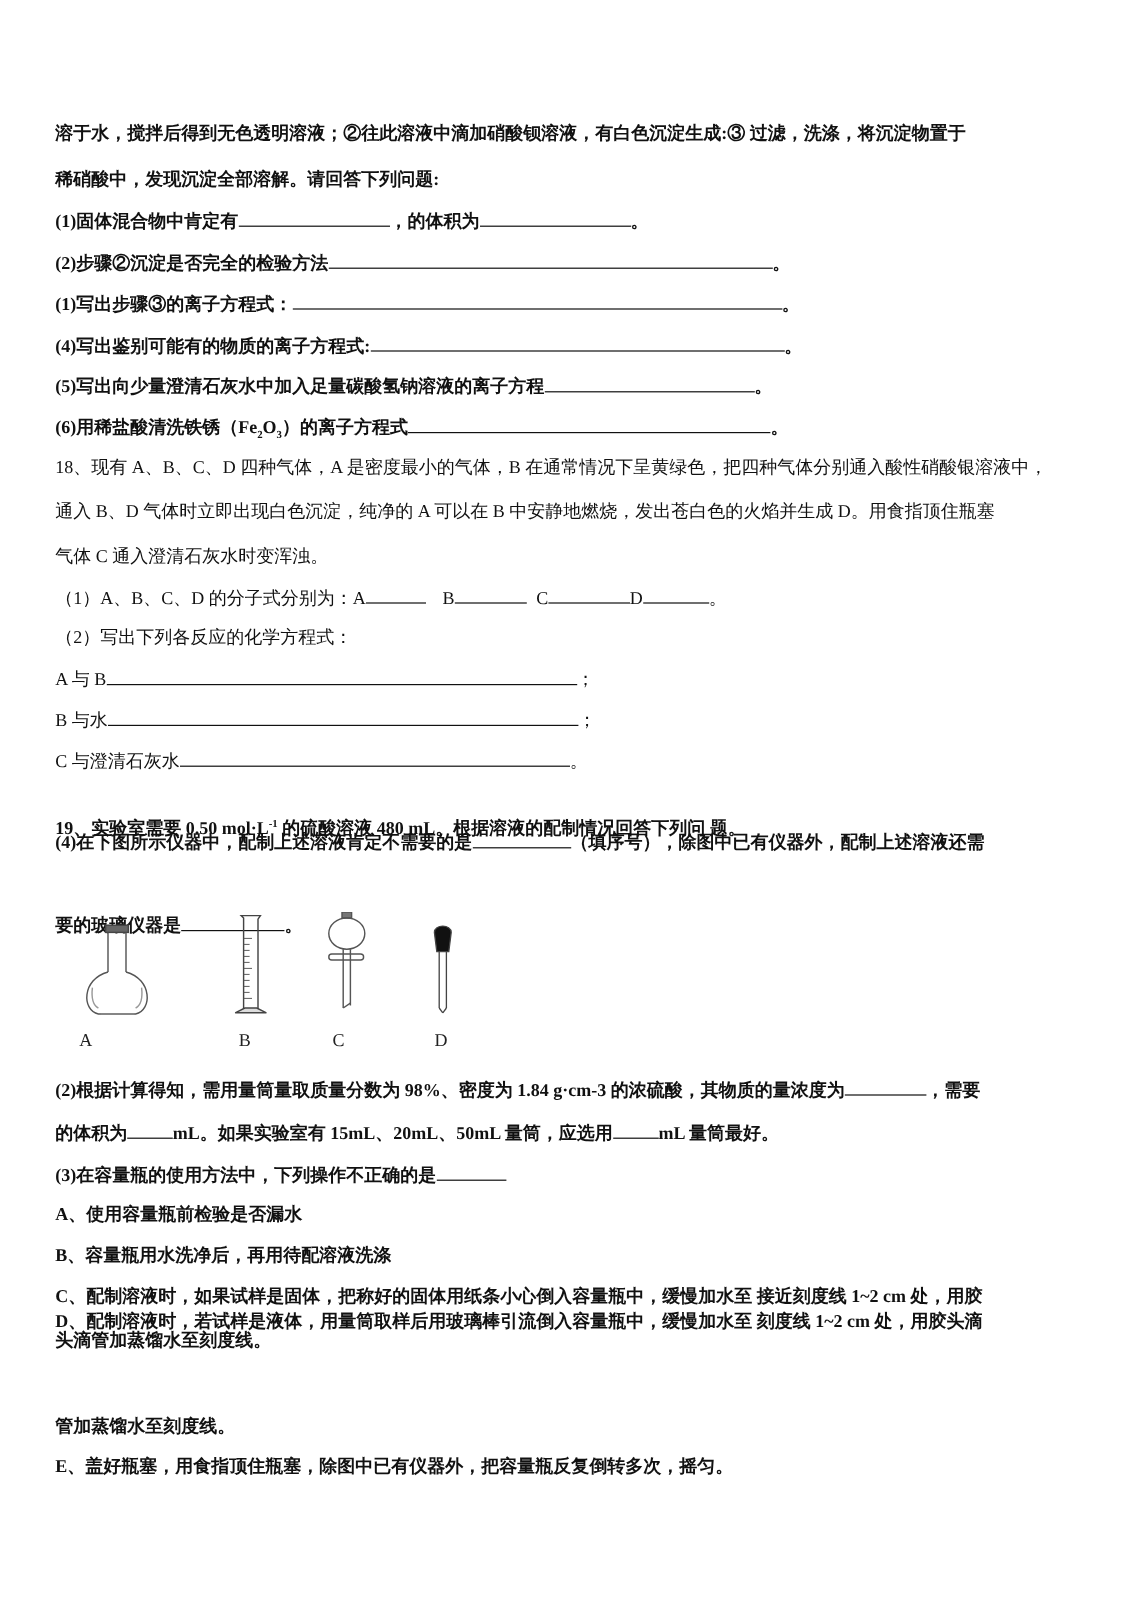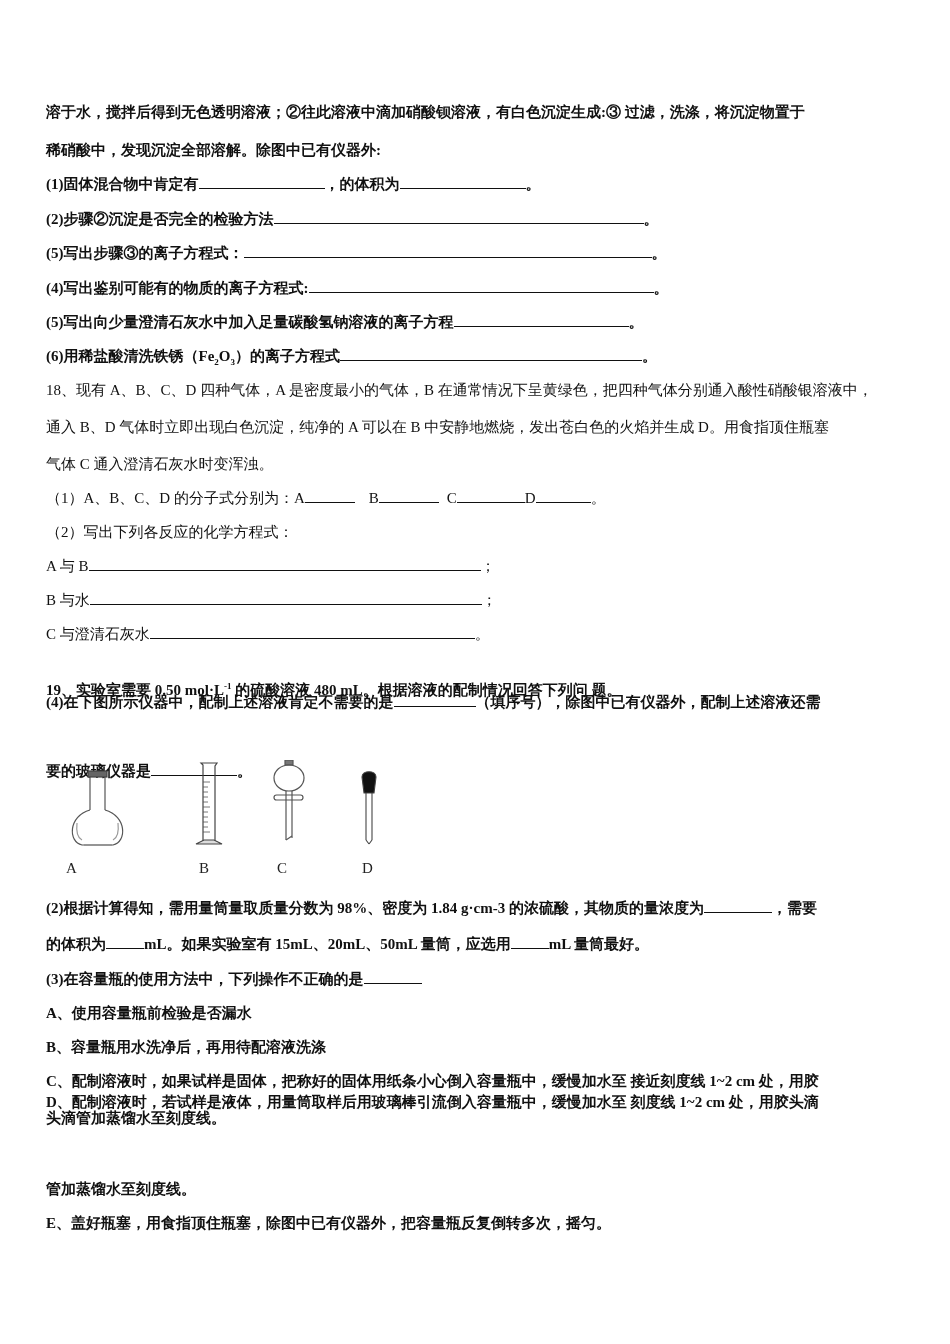--- a/index.html
+++ b/index.html
@@ -9,30 +9,30 @@
   .plain { font-weight: normal; }
   .blank { display: inline-block; border-bottom: 1.3px solid #111; height: 14px; vertical-align: baseline; }
   sub, sup { font-size: 9px; }
   .figure { position: absolute; left: 46px; top: 760px; width: 360px; height: 125px; }
   .fig-label { position: absolute; top: 100px; font-size: 15px; font-family: "Liberation Serif", serif; font-weight: normal; color: #222; }
 </style>
 </head>
 <body>
 
 <div class="line" style="top:102px">溶于水，搅拌后得到无色透明溶液；②往此溶液中滴加硝酸钡溶液，有白色沉淀生成:③ 过滤，洗涤，将沉淀物置于</div>
-<div class="line" style="top:140px">稀硝酸中，发现沉淀全部溶解。除图中已有仪器外:</div>
+<div class="line" style="top:140px">稀硝酸中，发现沉淀全部溶解。请回答下列问题:</div>
 
 <div class="line" style="top:174px">
   <span>(1)固体混合物中肯定有</span><span class="blank" style="width:126px"></span><span>，的体积为</span><span class="blank" style="width:126px"></span><span>。</span>
 </div>
 <div class="line" style="top:209px">
   <span>(2)步骤②沉淀是否完全的检验方法</span><span class="blank" style="width:370px"></span><span>。</span>
 </div>
 <div class="line" style="top:243px">
-  <span>(5)写出步骤③的离子方程式：</span><span class="blank" style="width:408px"></span><span>。</span>
+  <span>(1)写出步骤③的离子方程式：</span><span class="blank" style="width:408px"></span><span>。</span>
 </div>
 <div class="line" style="top:278px">
   <span>(4)写出鉴别可能有的物质的离子方程式:</span><span class="blank" style="width:345px"></span><span>。</span>
 </div>
 <div class="line" style="top:312px">
   <span>(5)写出向少量澄清石灰水中加入足量碳酸氢钠溶液的离子方程</span><span class="blank" style="width:175px"></span><span>。</span>
 </div>
 <div class="line" style="top:346px">
   <span>(6)用稀盐酸清洗铁锈（Fe</span><sub>2</sub><span>O</span><sub>3</sub><span>）的离子方程式</span><span class="blank" style="width:302px"></span><span>。</span>
 </div>

